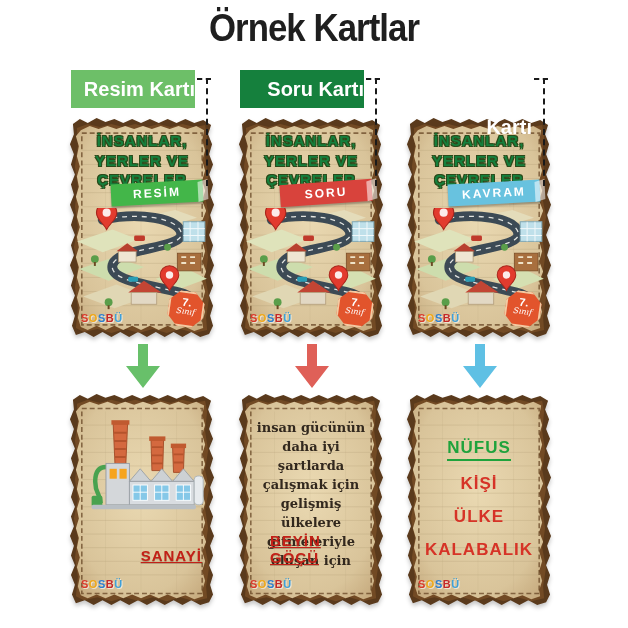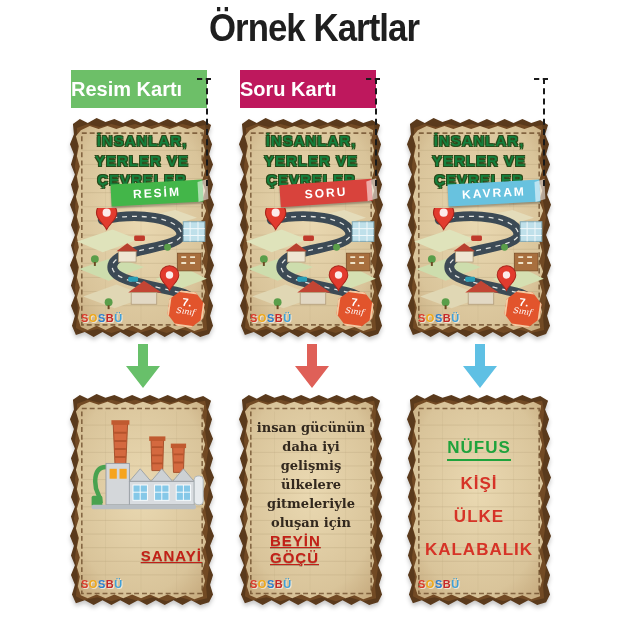--- a/index.html
+++ b/index.html
@@ -4,23 +4,23 @@
 <style>
   html,body{margin:0;padding:0;background:#fff;}
   .page{position:relative;width:628px;height:628px;background:#ffffff;overflow:hidden;
         font-family:"Liberation Sans",sans-serif;}
   .title{position:absolute;top:6px;left:0;width:628px;text-align:center;margin:0;
          font-size:37px;font-weight:800;color:#1f1f1f;letter-spacing:-1px;
          transform:scale(.94,1.06);transform-origin:center top;}
   .column{position:absolute;top:0;width:148px;height:628px;}
   .col-0{left:68px;} .col-1{left:237px;} .col-2{left:405px;}
 
-  .type-label{position:absolute;top:70px;left:3px;width:136px;height:38px;line-height:38px;
-              text-align:left;color:#fff;font-size:20px;font-weight:700;z-index:6;}
-  .bg-green{background:#6dbf68;} .bg-red{background:#be185d;} .bg-blue:#58b4dd;
+  .type-label{position:absolute;top:70px;left:3px;width:124px;height:38px;line-height:38px;
+              text-align:right;color:#fff;font-size:20px;font-weight:700;z-index:6;}
+  .bg-green{background:#6dbf68;} .bg-red{background:#15803d;} .bg-blue:#58b4dd;
   .bg-blue{background:#58b4dd;}
 
   .dash-h{position:absolute;top:78px;left:129px;width:14px;border-top:2px dashed #1a1a1a;z-index:7;}
   .dash-v{position:absolute;top:78px;left:138px;height:108px;border-left:2px dashed #1a1a1a;z-index:7;}
 
   .card{position:absolute;left:0;width:148px;}
   .card-front{top:116px;height:224px;}
   .card-back{top:392px;height:216px;}
   .parch{position:absolute;inset:0;width:100%;height:100%;filter:drop-shadow(0 3px 2px rgba(0,0,0,.22));}
   .card-inner{position:absolute;inset:0;z-index:2;}
@@ -225,20 +225,21 @@
       <path d="M12 0 H22 V22 H34 L17 44 L0 22 H12 Z" fill="#df6058"></path>
     </svg>
 
     <div class="card card-back">
       <svg class="parch" viewBox="0 0 150 222" preserveAspectRatio="none">
           <use href="#parchment"></use>
         </svg>
       <div class="card-inner">
         <div class="question">
           <div>insan gücünün daha iyi</div>
+          <div>şartlarda çalışmak için</div>
           <div>gelişmiş ülkelere</div>
           <div>gitmeleriyle oluşan için</div>
         </div>
         <div class="keyword kw-answer">BEYİN GÖÇÜ</div>
         <div class="logo logo-back"><span style="color: rgb(217, 58, 43);">S</span><span style="color: rgb(240, 168, 24);">O</span><span style="color: rgb(45, 127, 208);">S</span><span style="color: rgb(197, 40, 40);">B</span><span style="color: rgb(63, 160, 216);">Ü</span></div>
       </div>
     </div>
   </div>
 
   <div class="column col-2">

